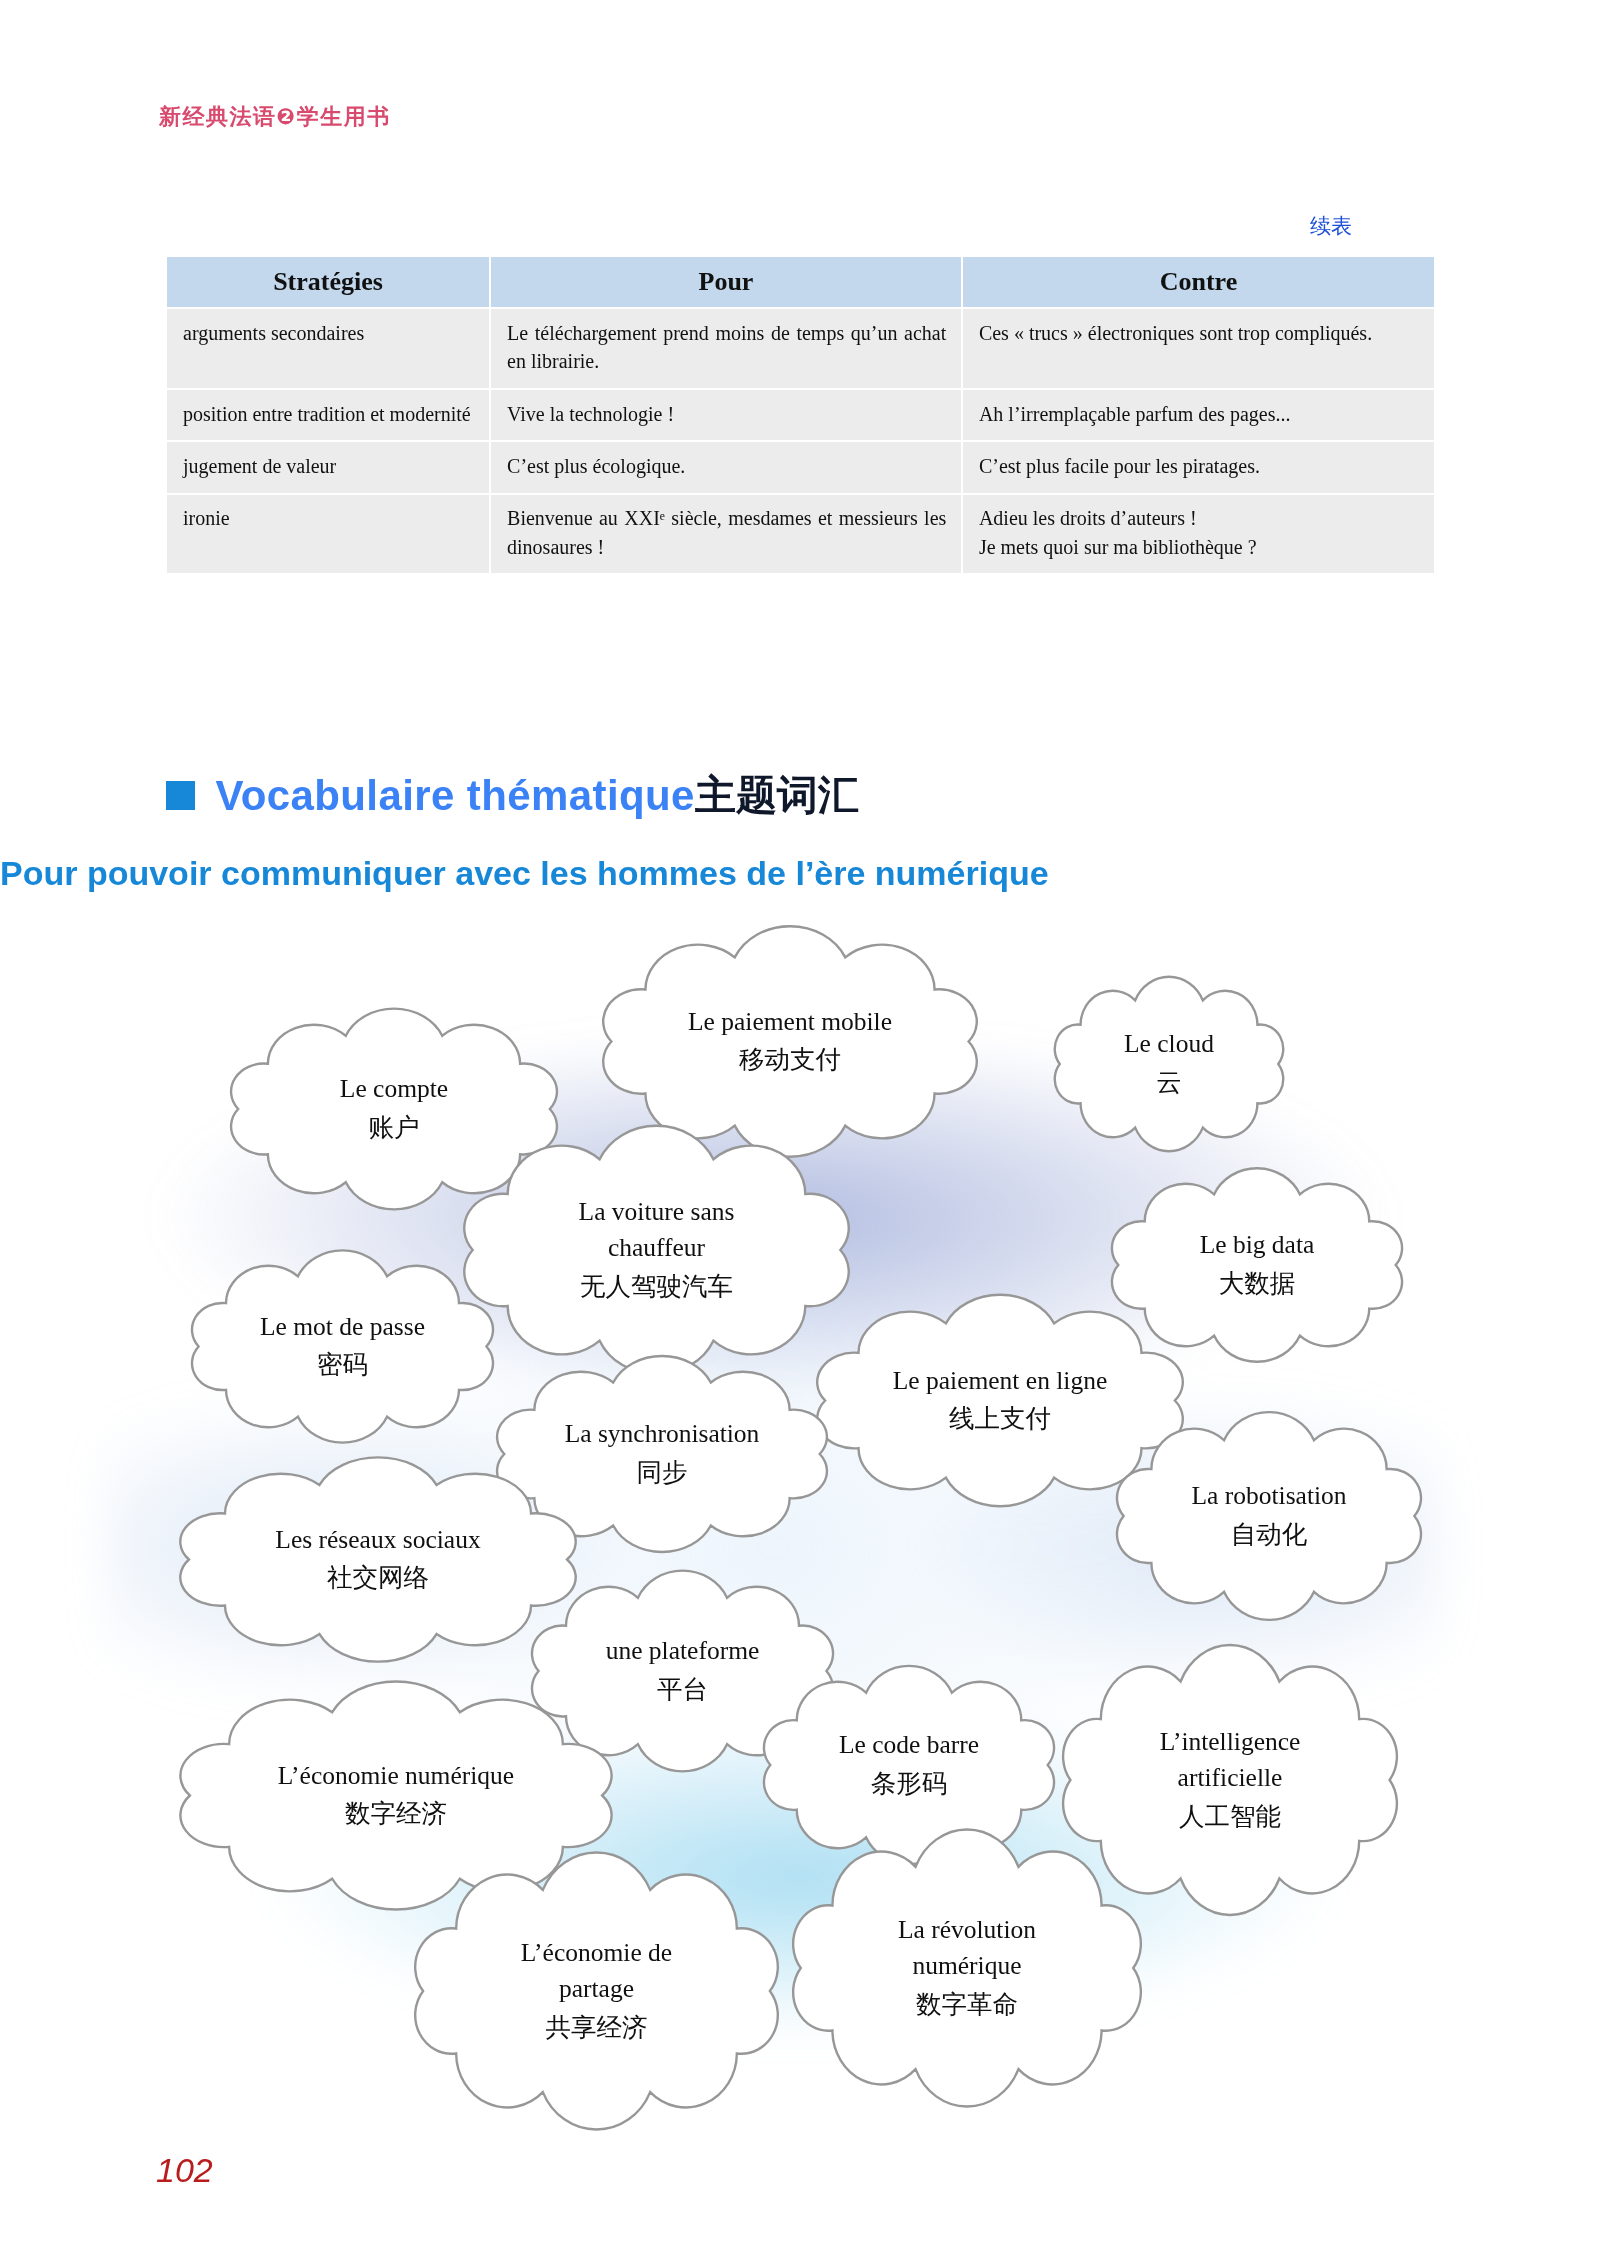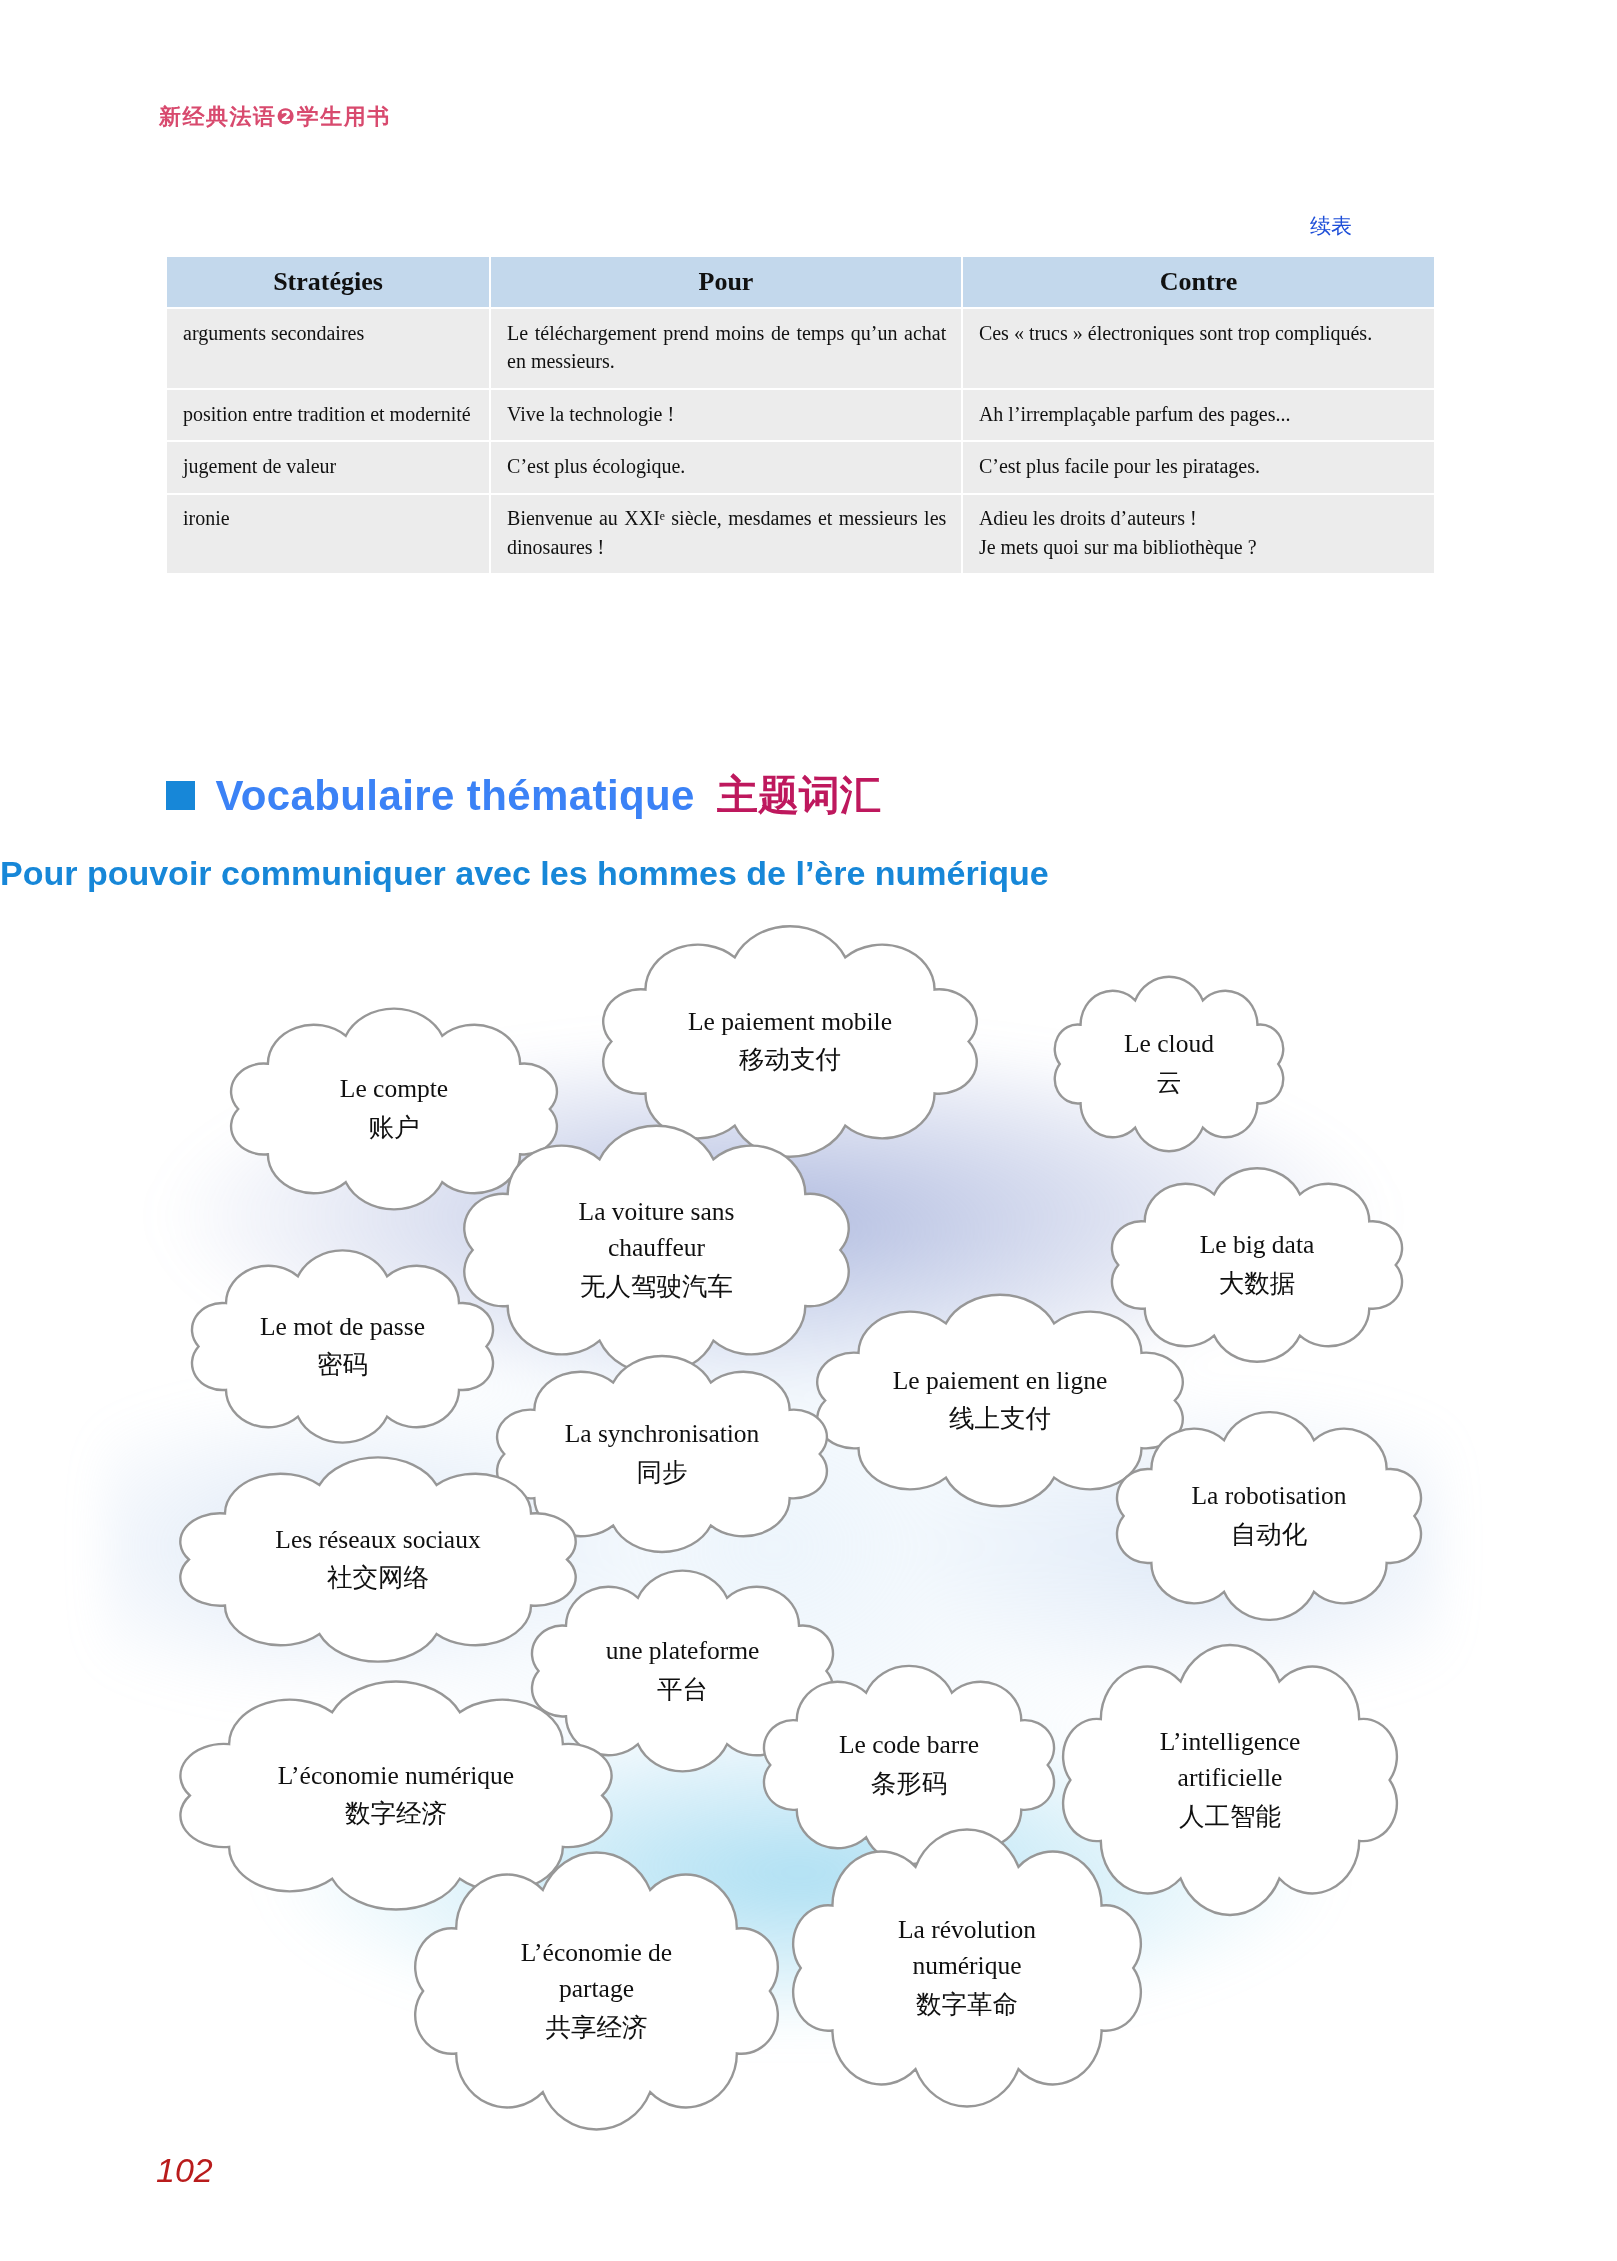--- a/index.html
+++ b/index.html
@@ -77,22 +77,21 @@
   }
   .section-title-fr{
     font-size:42px;
     font-weight:bold;
     color:#3b82f6;
     letter-spacing:0.4px;
   }
   .section-title-zh{
     font-size:41px;
     font-weight:bold;
-    color:#be185d;
-    margin-left:22px;
+    color:#0f172a;
   }
 
   .section-subtitle{
     position:absolute;
     left:0; top:854px;
     width:1618px;
     text-align:left;
     font-family:"Liberation Sans","DejaVu Sans",sans-serif;
     font-size:34px;
     font-weight:bold;
@@ -183,21 +182,21 @@
     <thead>
       <tr>
         <th>Stratégies</th>
         <th>Pour</th>
         <th>Contre</th>
       </tr>
     </thead>
     <tbody>
       <tr>
         <td class="strat">arguments secondaires</td>
-        <td class="pour">Le téléchargement prend moins de temps qu’un achat en messieurs.</td>
+        <td class="pour">Le téléchargement prend moins de temps qu’un achat en librairie.</td>
         <td class="contre">Ces « trucs » électroniques sont trop compliqués.</td>
       </tr>
       <tr>
         <td class="strat">position entre tradition et modernité</td>
         <td class="pour">Vive la technologie !</td>
         <td class="contre">Ah l’irremplaçable parfum des pages...</td>
       </tr>
       <tr>
         <td class="strat">jugement de valeur</td>
         <td class="pour">C’est plus écologique.</td>

